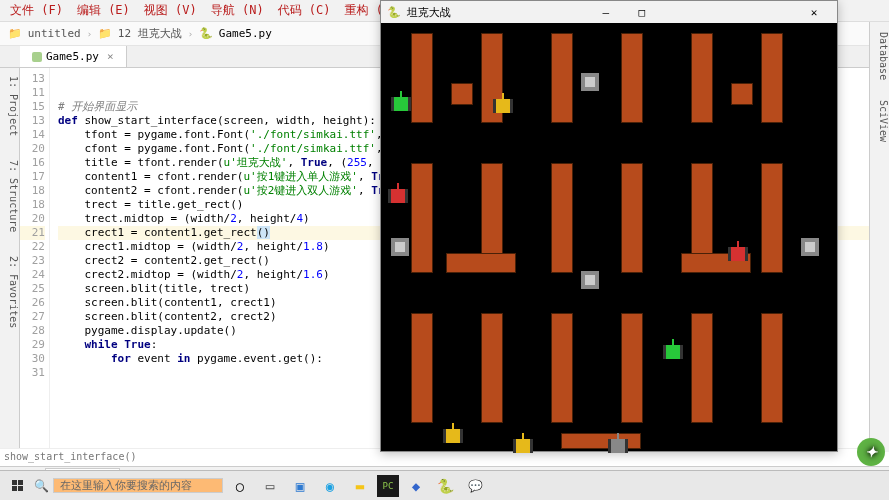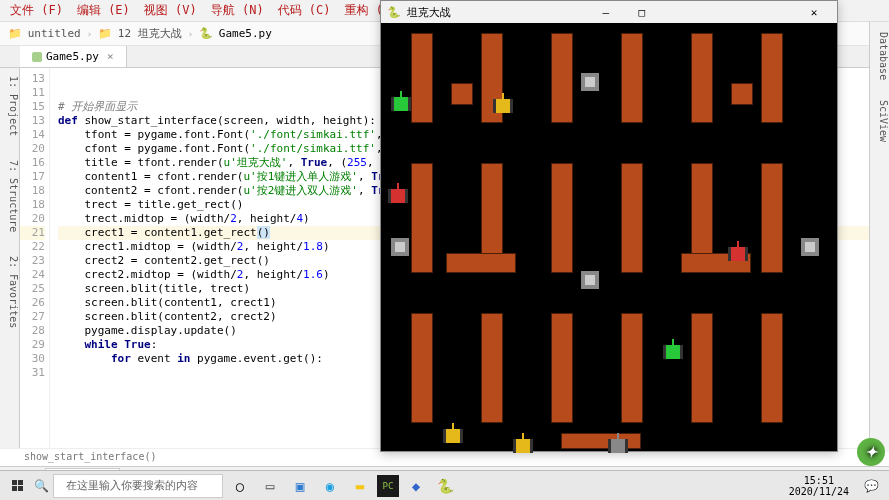--- a/index.html
+++ b/index.html
@@ -16,30 +16,30 @@
 .leftrail { width:20px; background:#f2f2f2; border-right:1px solid #ccc; display:flex; flex-direction:column; gap:24px; padding-top:8px; }
 .leftrail span, .rightrail span { writing-mode:vertical-rl; font-size:10px; color:#555; text-align:center; }
 .gutter { width:30px; background:#fff; border-right:1px solid #eee; font-family:Consolas; font-size:11px; color:#a0a0a0; line-height:14px; text-align:right; padding:4px 4px 0 0; }
 .gutter .hl { background:#fdf8e1; }
 .editor { flex:1; background:#fff; font-family:Consolas,monospace; font-size:11px; line-height:14px; padding:4px 0 0 8px; white-space:pre; overflow:hidden; }
 .editor .hl { background:#fdf8e3; display:inline-block; width:100%; }
 .kw { color:#000080; font-weight:bold; }
 .str { color:#008000; }
 .num { color:#0000ff; }
 .cmt { color:#808080; font-style:italic; }
-.crumb2 { height:18px; padding:2px 24px; font-size:10px; color:#777; background:#fff; border-top:1px solid #eee; }
+.crumb2 { height:18px; padding:2px 4px; font-size:10px; color:#777; background:#fff; border-top:1px solid #eee; }
 .runbar { height:22px; display:flex; align-items:center; gap:8px; background:#f2f2f2; border-bottom:1px solid #ccc; border-top:1px solid #ccc; padding:0 8px; font-size:11px; }
 .runtab { padding:2px 10px; background:#fff; border:1px solid #ccc; border-bottom:none; }
 .console { background:#fff; font-family:Consolas; font-size:11px; line-height:14px; padding:4px 30px; height:54px; }
 .console .err { color:#cc0000; }
 .taskbar { position:absolute; bottom:0; left:0; right:0; height:30px; background:#e8e8e8; border-top:1px solid #bbb; display:flex; align-items:center; padding:0 4px; gap:4px; }
 .taskbar .start { width:26px; height:26px; display:flex; align-items:center; justify-content:center; }
 .taskbar .grid { display:grid; grid-template-columns:5px 5px; gap:1px; }
 .taskbar .grid div { width:5px; height:5px; background:#333; }
-.taskbar .search { flex:0 0 170px; height:24px; background:#ffffff; border:1px solid #ccc; display:flex; align-items:center; padding:0 12px; color:#666; font-size:11px; }
+.taskbar .search { flex:0 0 170px; height:15px; background:#fdba74; border:1px solid #ccc; display:flex; align-items:center; padding:0 6px; color:#666; font-size:11px; }
 .taskbar .tbicon { width:26px; height:26px; display:flex; align-items:center; justify-content:center; font-size:14px; }
 .clock { margin-left:auto; font-size:10px; line-height:11px; text-align:center; padding:2px 6px; }
 .gamewin { position:absolute; top:0; left:380px; width:458px; height:452px; border:1px solid #888; background:#f2f2f2; z-index:20; box-shadow:0 2px 10px rgba(0,0,0,.25); }
 .gametitle { height:22px; display:flex; align-items:center; gap:6px; padding:0 6px; font-size:11px; }
 .gameclose { margin-left:auto; width:34px; text-align:center; cursor:default; }
 .gamebody { width:456px; height:428px; background:#000; position:relative; }
 .brick { position:absolute; background:#b74b1c; border:1px solid #4a2108; }
 .brick::before,.brick::after { content:""; position:absolute; background:#000; }
 .steel { position:absolute; background:#888; }
 .steel::after { content:""; position:absolute; inset:4px; background:#ccc; }
@@ -240,18 +240,14 @@
   <span>🔍</span>
   <div class="search">在这里输入你要搜索的内容</div>
   <div class="tbicon">○</div>
   <div class="tbicon" style="color:#555">▭</div>
   <div class="tbicon" style="color:#2e7ad1">▣</div>
   <div class="tbicon" style="color:#1ba1e2">◉</div>
   <div class="tbicon" style="color:#f5c518">▬</div>
   <div class="tbicon" style="background:#1a1a1a;color:#8bc34a;font-size:9px;width:22px;height:22px">PC</div>
   <div class="tbicon" style="color:#3366cc">◆</div>
   <div class="tbicon">🐍</div>
-  <div class="clock">
-    <div>15:51</div>
-    <div>2020/11/24</div>
-  </div>
   <div class="tbicon" style="font-size:12px">💬</div>
 </div>
 
 </body></html>

